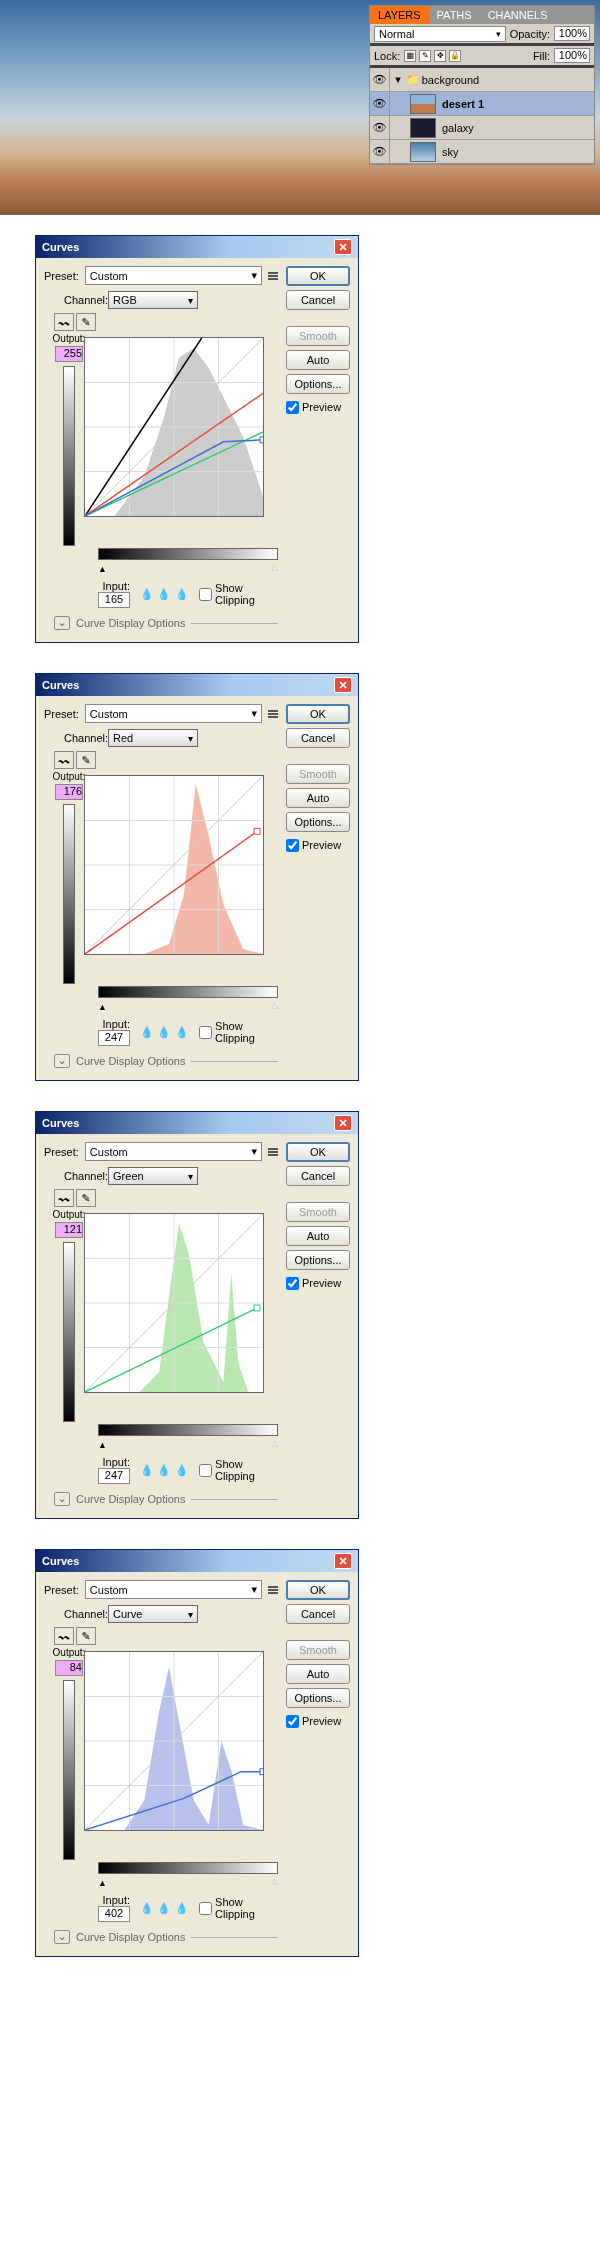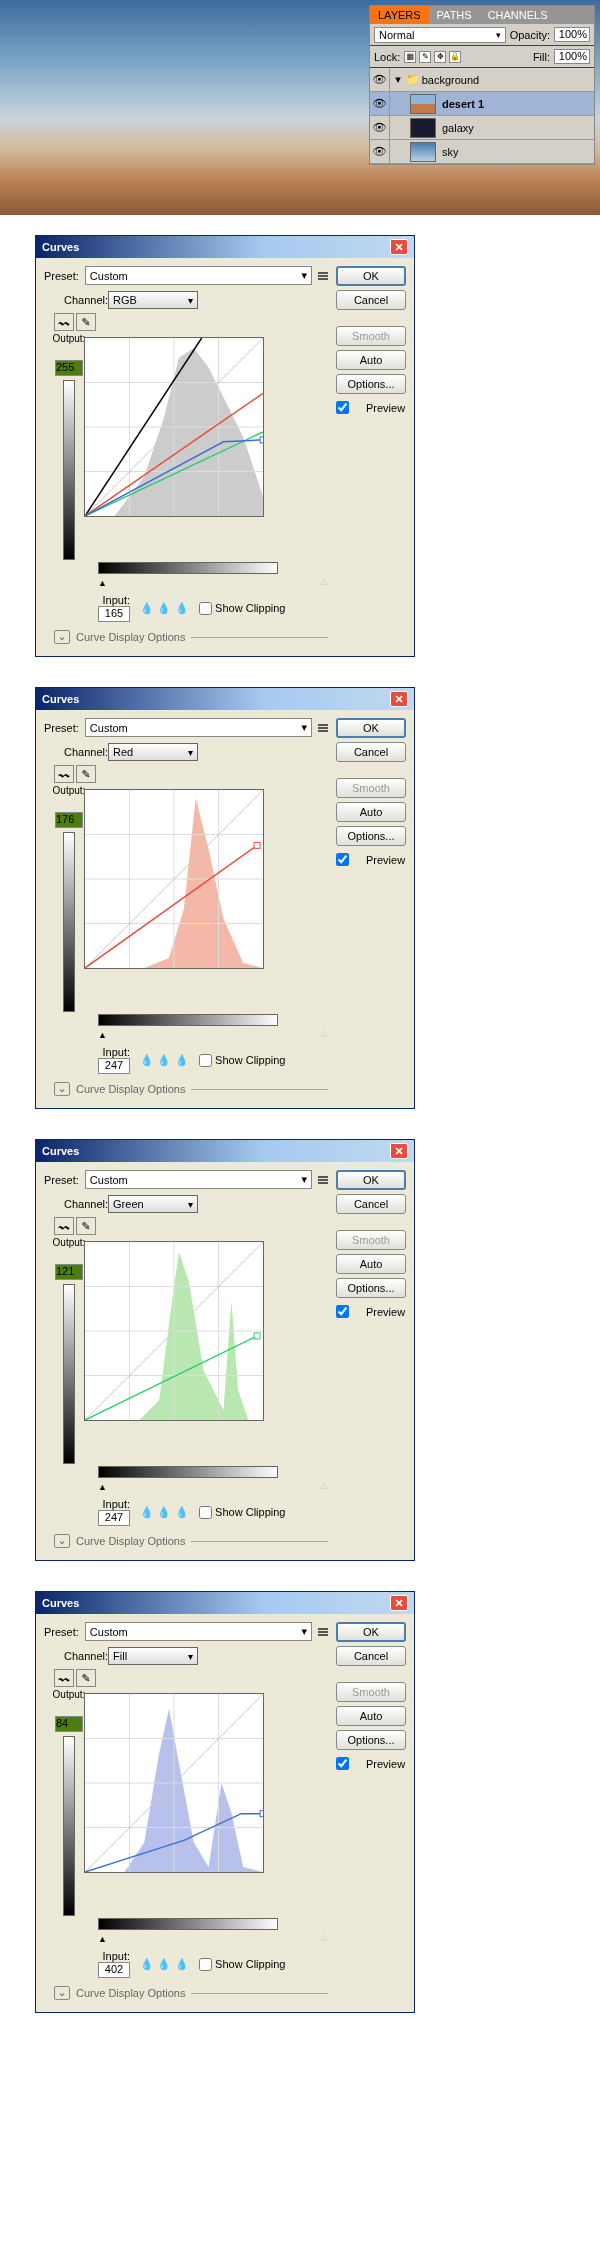--- a/index.html
+++ b/index.html
@@ -2,69 +2,69 @@
 <html><head>
 <meta charset="utf-8">
 <style>
 *{box-sizing:border-box;margin:0;padding:0;font-family:Tahoma,Arial,sans-serif;font-size:11px}
 body{background:#fff;width:600px}
 .hero{height:215px;background:linear-gradient(180deg,#3d6b9e 0%,#7fa8c7 30%,#c8d4dc 55%,#d4b896 70%,#b87d52 85%,#8b5a3a 100%);position:relative}
 .layers-panel{position:absolute;top:5px;right:5px;width:226px;background:#d4d0c8;border:1px solid #888;font-size:10px}
 .lp-tabs{display:flex;background:#969696;height:18px}
 .lp-tab{padding:3px 8px;color:#fff;cursor:pointer}
 .lp-tab.active{background:#f97316;color:#000}
-.lp-row{display:flex;align-items:center;padding:2px 4px;background:#d4d0c8;border-bottom:1px solid #404040;gap:4px;height:22px}
+.lp-row{display:flex;align-items:center;padding:2px 4px;background:#d4d0c8;border-bottom:3px solid #404040;gap:4px;height:22px}
 .lp-sel{flex:1;background:#fff;border:1px solid #888;height:16px;padding:0 4px;display:flex;align-items:center;justify-content:space-between}
 .lp-sel::after{content:'▾';font-size:9px}
 .lp-inp{width:36px;background:#fff;border:1px solid #888;height:15px;text-align:right;padding:0 2px}
 .lp-layers{background:#969696}
 .lp-layer{display:flex;align-items:center;background:#d4d0c8;border-bottom:1px solid #999;height:24px}
 .lp-layer.sel{background:#a0b4d6}
 .lp-eye{width:20px;text-align:center;border-right:1px solid #999;height:100%;display:flex;align-items:center;justify-content:center}
 .lp-thumb{width:26px;height:20px;border:1px solid #666;margin:0 4px}
 .lp-name{flex:1;padding-left:2px}
 .lp-fold{width:16px;text-align:center}
 .th-desert{background:linear-gradient(#8db5d9 50%,#c17b4a 50%)}
 .th-galaxy{background:#1a1a2e}
 .th-sky{background:linear-gradient(#4a7db0,#b8d0e0)}
 .dialogs{padding:20px 35px;display:flex;flex-direction:column;gap:30px}
-.dlg{width:380px;border:1px solid #0a246a;background:#ece9d8}
+.dlg{width:324px;border:1px solid #0a246a;background:#ece9d8}
 .dlg-title{background:linear-gradient(90deg,#0a246a,#a6caf0 60%,#c0d8f0);color:#fff;font-weight:bold;padding:4px 6px;display:flex;justify-content:space-between;align-items:center;height:22px}
 .dlg-close{width:18px;height:16px;background:#e74c3c;color:#fff;text-align:center;border:1px solid #fff;border-radius:2px;line-height:14px;cursor:pointer}
 .dlg-body{padding:8px;display:flex;gap:8px}
 .dlg-left{flex:1}
 .dlg-right{width:70px;display:flex;flex-direction:column;gap:4px}
 .btn{background:linear-gradient(#fff,#e0e0d8);border:1px solid #888;border-radius:3px;padding:2px;text-align:center;cursor:pointer;height:20px;display:flex;align-items:center;justify-content:center}
 .btn.ok{border:2px solid #4a7db0}
 .btn.dis{color:#999}
 .preset-row{display:flex;align-items:center;gap:6px;margin-bottom:6px}
 .preset-sel{flex:1;background:#fff;border:1px solid #888;height:19px;padding:0 4px;display:flex;align-items:center;justify-content:space-between}
 .preset-sel::after{content:'▾'}
 .channel-row{display:flex;align-items:center;margin-left:20px;margin-bottom:4px}
 .ch-sel{width:90px;background:linear-gradient(#fff,#ddd);border:1px solid #666;height:18px;padding:0 4px;display:flex;align-items:center;justify-content:space-between;font-size:10px}
 .ch-sel::after{content:'▾'}
 .tool-row{display:flex;gap:2px;margin-left:10px;margin-bottom:2px}
 .tool{width:20px;height:18px;border:1px solid #888;background:#ece9d8;display:flex;align-items:center;justify-content:center}
 .graph-area{display:flex;margin-left:10px}
 .y-axis{width:30px;display:flex;flex-direction:column;justify-content:flex-end;align-items:center}
 .y-label{font-size:10px}
-.y-val{width:28px;border:1px solid #888;background:#4d7c0f;text-align:left;height:16px;margin-top:16px}
+.y-val{width:28px;border:1px solid #888;background:#f0abfc;text-align:right;height:16px;margin-top:2px}
 .y-grad{width:12px;height:180px;background:linear-gradient(#fff,#000);border:1px solid #666;margin-top:4px}
 .graph{width:180px;height:180px;border:1px solid #666;background:#fff;position:relative;margin-top:4px}
 .x-axis-row{display:flex;margin-left:54px;margin-top:2px}
 .x-grad{width:180px;height:12px;background:linear-gradient(90deg,#000,#fff);border:1px solid #666}
 .io-row{display:flex;align-items:center;margin-left:54px;margin-top:6px;gap:10px}
 .io-box{display:flex;flex-direction:column;align-items:flex-end}
 .io-val{width:32px;border:1px solid #888;background:#fff;text-align:center;height:16px}
 .droppers{display:flex;gap:4px}
 .show-clip{display:flex;align-items:center;gap:3px}
 .cdo-row{display:flex;align-items:center;gap:6px;margin:8px 0 4px 10px;color:#666}
 .cdo-btn{width:16px;height:14px;border:1px solid #888;border-radius:2px;text-align:center;line-height:11px}
 .cdo-line{flex:1;height:1px;background:#aaa}
-.pv-row{display:flex;align-items:center;gap:17px;margin-top:3px}
+.pv-row{display:flex;gap:3px;margin-top:3px}
 .hist{position:absolute;bottom:0;left:0;width:100%;height:100%}
 .menu-icon{display:inline-block;width:10px;height:8px;border-top:2px solid #555;border-bottom:2px solid #555;position:relative}
 .menu-icon::after{content:'';position:absolute;top:1px;left:0;width:10px;height:2px;background:#555}
 .lock-icons{display:flex;gap:3px;align-items:center}
 .lock-ic{width:12px;height:12px;border:1px solid #888;background:#fff;font-size:8px;text-align:center}
 </style>
 </head>
 <body>
 
 <div class="hero">
@@ -387,21 +387,21 @@
           <div class="preset-row">
             <span>Preset:</span>
             <div class="preset-sel">
               <span>Custom</span>
             </div>
             <span class="menu-icon"></span>
           </div>
           <div class="channel-row">
             <span>Channel:</span>
             <div class="ch-sel">
-              <span>Fill</span>
+              <span>Curve</span>
             </div>
           </div>
           <div class="tool-row">
             <div class="tool">〰</div>
             <div class="tool">✎</div>
           </div>
           <div class="graph-area">
             <div class="y-axis">
               <span class="y-label">Output:</span>
               <div class="y-val">84</div>

